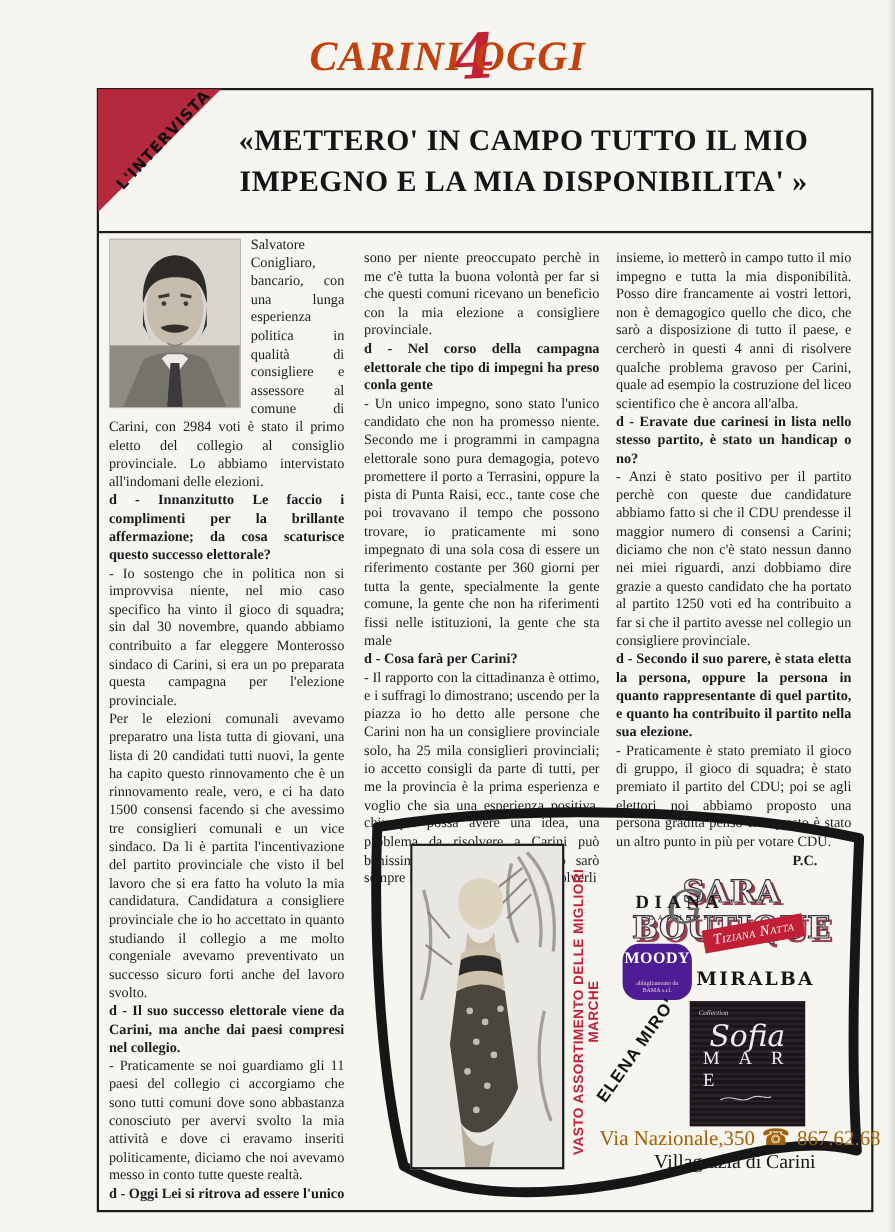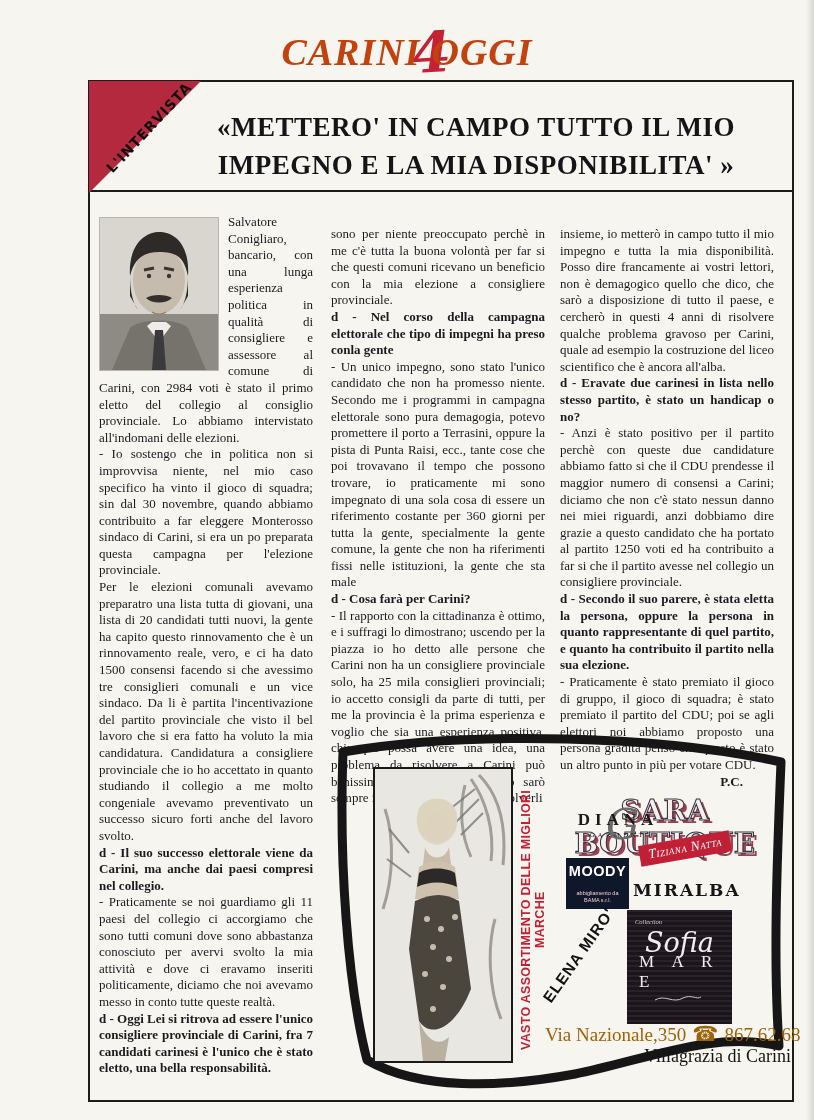--- a/index.html
+++ b/index.html
@@ -20,21 +20,21 @@
   .frame{position:absolute;left:88px;top:80px;width:702px;height:1018px;border:2px solid #1c1c1c;}
 
   
   .corner{position:absolute;left:-1px;top:-1px;width:150px;height:150px;pointer-events:none;}
   .tri{position:absolute;left:0;top:0;width:112px;height:112px;background:#b5293e;
         clip-path:polygon(0 0,100% 0,0 100%);}
   .tri-label{position:absolute;left:14px;top:84px;transform:rotate(-47deg);transform-origin:0 0;
         font-family:"DejaVu Sans",sans-serif;font-weight:bold;font-size:14px;letter-spacing:1px;color:#101010;}
 
   
-  .headline-box{position:absolute;left:0;top:0;width:100%;height:110px;border-bottom:2px solid #1c1c1c;
+  .headline-box{position:absolute;left:0;top:0;width:100%;height:130px;border-bottom:2px solid #1c1c1c;
         box-sizing:border-box;}
   .headline{margin:0;padding:26px 20px 0 90px;text-align:center;font-family:"Liberation Serif",serif;
         font-weight:bold;font-size:27px;line-height:38px;letter-spacing:.5px;color:#151518;}
 
   
   .col{position:absolute;top:132px;width:214px;text-align:justify;font-size:13px;line-height:16.6px;
         height:880px;overflow:hidden;}
   .col1{left:9px;}
   .col2{left:241px;padding-top:12px;}
   .col3{left:470px;padding-top:12px;}
@@ -55,40 +55,40 @@
         font-family:"DejaVu Serif",serif;font-weight:bold;font-size:28px;letter-spacing:.5px;
         color:#f4efec;-webkit-text-stroke:1.1px #3c3340;text-shadow:3px 3px 0 rgba(141,30,52,.85);margin-top:24px;}
   .diana{position:absolute;left:239px;top:80px;width:92px;text-align:center;color:#1a1a1a;}
   .diana .g-swirl{position:absolute;left:34px;top:-10px;font-family:"DejaVu Serif",serif;font-style:italic;
         font-size:42px;color:#6a6a6a;z-index:1;}
   .diana .d-name{position:relative;z-index:2;font-size:17px;font-weight:bold;letter-spacing:5px;}
   .diana .d-sub{position:relative;z-index:2;font-size:6.5px;letter-spacing:3.5px;margin-top:1px;}
   .tiziana{position:absolute;left:306px;top:108px;transform:rotate(-10deg);background:#c01f35;color:#fff;
         padding:2px 9px 3px;font-style:italic;font-size:13.5px;white-space:nowrap;
         font-family:"Liberation Serif",serif;font-variant:small-caps;letter-spacing:.5px;}
-  .moody{position:absolute;left:233px;top:128px;width:63px;height:51px;background:#0f172a;color:#fff;
-        text-align:center;font-family:Liberation Sans, sans-serif;}
+  .moody{position:absolute;left:233px;top:128px;width:63px;height:51px;background:#4c1d95;color:#fff;
+        text-align:center;font-family:Liberation Serif, serif;border-radius:15px;}
   .moody .m-name{font-size:14.5px;font-weight:bold;letter-spacing:.5px;margin-top:5px;}
   .moody .m-sub{font-size:5.5px;line-height:6.5px;color:#f2ccd4;margin-top:11px;}
   .miralba{position:absolute;left:300px;top:150px;width:124px;text-align:left;
         font-family:"DejaVu Serif",serif;font-weight:bold;font-size:17px;letter-spacing:2px;color:#151515;}
   .sofia{position:absolute;left:294px;top:180px;width:105px;height:114px;background:#191519;
         background-image:repeating-linear-gradient(to bottom,rgba(90,70,95,.25) 0 2px,rgba(0,0,0,0) 2px 5px);
         color:#f1edf1;overflow:hidden;}
   .sofia .s-coll{font-style:italic;font-size:6.5px;color:#d8d0d8;margin:8px 0 0 8px;}
   .sofia .s-script{font-family:"DejaVu Serif",serif;font-style:italic;font-size:27px;margin:2px 0 0 18px;}
   .sofia .s-caps{font-size:17px;letter-spacing:7px;margin:-6px 0 0 12px;}
   .sofia svg{display:block;margin:2px 0 0 26px;}
   .elena{position:absolute;left:214px;top:262px;transform:rotate(-55deg);transform-origin:0 50%;
         font-family:"Liberation Sans",sans-serif;font-size:15.5px;font-weight:600;letter-spacing:1px;
         color:#121212;white-space:nowrap;}
   .addr{position:absolute;left:212px;top:292px;width:246px;text-align:center;font-size:19px;color:#a16207;
         white-space:nowrap;}
   .addr .phone-icon{font-size:21px;margin:0 6px;}
-  .addr2{position:absolute;left:212px;top:316px;width:246px;text-align:right;font-size:18px;color:#141414;}
+  .addr2{position:absolute;left:212px;top:316px;width:246px;text-align:center;font-size:18px;color:#141414;}
 </style>
 </head>
 <body>
 
 <div class="page">
 
   <div class="masthead">
     <span class="mast-word">CARINI</span><span class="mast-four">4</span><span class="mast-word">OGGI</span>
   </div>
 
@@ -118,20 +118,21 @@
           <path d="M44,52 L54,50 M64,50 L74,52" stroke="#3b3633" stroke-width="3" fill="none"></path>
           <circle cx="49" cy="58" r="2.2" fill="#3b3633"></circle>
           <circle cx="69" cy="58" r="2.2" fill="#3b3633"></circle>
           <path d="M46,80 C52,76 66,76 72,80 C66,86 52,86 46,80 Z" fill="#332f2c"></path>
           <path d="M52,94 C56,97 62,97 66,94" stroke="#8d8275" stroke-width="1.5" fill="none"></path>
         </svg>
       </div>
       <p class="intro">Salvatore Conigliaro, bancario, con una lunga esperienza politica in qualità di consigliere e assessore al comune di Carini, con 2984 voti è stato il primo eletto del collegio al consiglio provinciale. Lo abbiamo intervistato all'indomani delle elezioni.</p>
       <div>
 
+      <p class="para q">d - Innanzitutto Le faccio i complimenti per la brillante affermazione; da cosa scaturisce questo successo elettorale?</p>
           <p class="para">- Io sostengo che in politica non si improvvisa niente, nel mio caso specifico ha vinto il gioco di squadra; sin dal 30 novembre, quando abbiamo contribuito a far eleggere Monterosso sindaco di Carini, si era un po preparata questa campagna per l'elezione provinciale.</p>
           <p class="para">Per le elezioni comunali avevamo preparatro una lista tutta di giovani, una lista di 20 candidati tutti nuovi, la gente ha capito questo rinnovamento che è un rinnovamento reale, vero, e ci ha dato 1500 consensi facendo si che avessimo tre consiglieri comunali e un vice sindaco. Da li è partita l'incentivazione del partito provinciale che visto il bel lavoro che si era fatto ha voluto la mia candidatura. Candidatura a consigliere provinciale che io ho accettato in quanto studiando il collegio a me molto congeniale avevamo preventivato un successo sicuro forti anche del lavoro svolto.</p>
           <p class="para q">d - Il suo successo elettorale viene da Carini, ma anche dai paesi compresi nel collegio.</p>
           <p class="para">- Praticamente se noi guardiamo gli 11 paesi del collegio ci accorgiamo che sono tutti comuni dove sono abbastanza conosciuto per avervi svolto la mia attività e dove ci eravamo inseriti politicamente, diciamo che noi avevamo messo in conto tutte queste realtà.</p>
           <p class="para q">d - Oggi Lei si ritrova ad essere l'unico consigliere provinciale di Carini, fra 7 candidati carinesi è l'unico che è stato eletto, una bella responsabilità.</p>
         </div>
     </div>
 
     <div class="col col2">
       <div>

